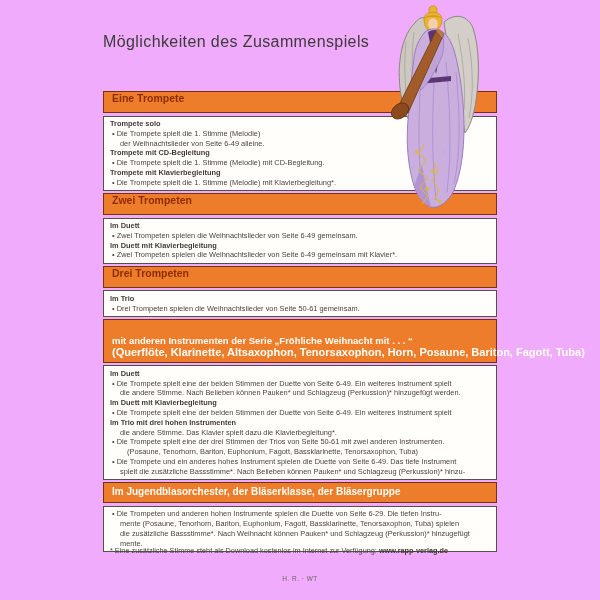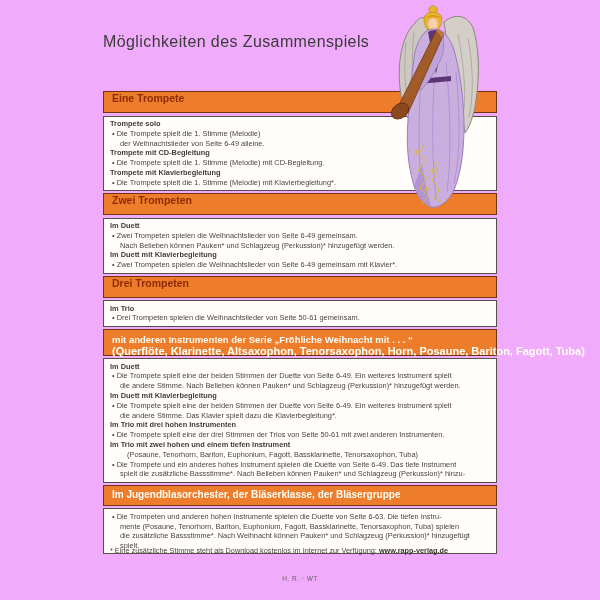--- a/index.html
+++ b/index.html
@@ -9,21 +9,21 @@
 
   .page-title{position:absolute;left:103px;top:33px;font-size:16px;letter-spacing:.4px;
       color:#3c3b39;white-space:nowrap;font-weight:400;}
 
   .sheet{position:absolute;left:103px;top:91px;width:394px;}
 
   .bar{box-sizing:border-box;border:1px solid #703415;background:#ee7d2b;
       padding-left:8px;margin-bottom:2.5px;}
   .bar-single{height:22px;line-height:13.5px;font-size:10.5px;font-weight:700;color:#8d2c03;}
   .bar-tall{height:21px;line-height:17px;font-size:10px;font-weight:700;color:#fffdf6;}
-  .bar-double{height:27px;padding-top:4px;color:#fffdf6;}
+  .bar-double{height:44px;padding-top:15px;color:#fffdf6;}
   .bar-double .h1{font-size:9.5px;font-weight:700;line-height:12px;white-space:nowrap;}
   .bar-double .h2{font-size:11px;font-weight:700;line-height:11px;white-space:nowrap;}
 
   .box{box-sizing:border-box;border:1px solid #56504a;background:#fffefb;
       padding:2.5px 6px;margin-bottom:2px;}
   .ln{font-size:7.4px;line-height:9.8px;color:#4a433d;white-space:nowrap;overflow:hidden;}
   .ln-heading{font-weight:700;color:#433c36;}
   .ln-bullet{padding-left:2px;}
   .ln-cont{padding-left:10px;}
   .ln-plain{padding-left:17px;}
@@ -53,56 +53,54 @@
       <div class="ln ln-heading">Trompete mit CD-Begleitung</div>
       <div class="ln ln-bullet">• Die Trompete spielt die 1. Stimme (Melodie) mit CD-Begleitung.</div>
       <div class="ln ln-heading">Trompete mit Klavierbegleitung</div>
       <div class="ln ln-bullet">• Die Trompete spielt die 1. Stimme (Melodie) mit Klavierbegleitung*.</div>
     </div>
 
     <div class="bar bar-single">Zwei Trompeten</div>
     <div class="box">
       <div class="ln ln-heading">Im Duett</div>
       <div class="ln ln-bullet">• Zwei Trompeten spielen die Weihnachtslieder von Seite 6-49 gemeinsam.</div>
-      <div class="ln ln-cont">Nach Belieben können Pauken* und Schlagzeug (Perkussion)* hinzugefügt werden.</div>
       <div class="ln ln-heading">Im Duett mit Klavierbegleitung</div>
       <div class="ln ln-bullet">• Zwei Trompeten spielen die Weihnachtslieder von Seite 6-49 gemeinsam mit Klavier*.</div>
     </div>
 
     <div class="bar bar-single">Drei Trompeten</div>
     <div class="box">
       <div class="ln ln-heading">Im Trio</div>
       <div class="ln ln-bullet">• Drei Trompeten spielen die Weihnachtslieder von Seite 50-61 gemeinsam.</div>
     </div>
 
     <div class="bar bar-double">
       <div class="h1">mit anderen Instrumenten der Serie „Fröhliche Weihnacht mit . . . “</div>
       <div class="h2">(Querflöte, Klarinette, Altsaxophon, Tenorsaxophon, Horn, Posaune, Bariton, Fagott, Tuba)</div>
     </div>
     <div class="box">
       <div class="ln ln-heading">Im Duett</div>
       <div class="ln ln-bullet">• Die Trompete spielt eine der beiden Stimmen der Duette von Seite 6-49. Ein weiteres Instrument spielt</div>
       <div class="ln ln-cont">die andere Stimme. Nach Belieben können Pauken* und Schlagzeug (Perkussion)* hinzugefügt werden.</div>
       <div class="ln ln-heading">Im Duett mit Klavierbegleitung</div>
       <div class="ln ln-bullet">• Die Trompete spielt eine der beiden Stimmen der Duette von Seite 6-49. Ein weiteres Instrument spielt</div>
+      <div class="ln ln-heading">Im Trio mit drei hohen Instrumenten</div>
       <div class="ln ln-cont">die andere Stimme. Das Klavier spielt dazu die Klavierbegleitung*.</div>
-      <div class="ln ln-heading">Im Trio mit drei hohen Instrumenten</div>
       <div class="ln ln-bullet">• Die Trompete spielt eine der drei Stimmen der Trios von Seite 50-61 mit zwei anderen Instrumenten.</div>
-      <div class="ln ln-heading">Im Trio mit zwei hohen und einem tiefen Instrument</div>
       <div class="ln ln-plain">(Posaune, Tenorhorn, Bariton, Euphonium, Fagott, Bassklarinette, Tenorsaxophon, Tuba)</div>
       <div class="ln ln-bullet">• Die Trompete und ein anderes hohes Instrument spielen die Duette von Seite 6-49. Das tiefe Instrument</div>
       <div class="ln ln-cont">spielt die zusätzliche Bassstimme*. Nach Belieben können Pauken* und Schlagzeug (Perkussion)* hinzu-</div>
     </div>
 
     <div class="bar bar-tall">Im Jugendblasorchester, der Bläserklasse, der Bläsergruppe</div>
     <div class="box">
-      <div class="ln ln-bullet">• Die Trompeten und anderen hohen Instrumente spielen die Duette von Seite 6-63. Die tiefen Instru-</div>
+      <div class="ln ln-bullet">• Die Trompeten und anderen hohen Instrumente spielen die Duette von Seite 6-29. Die tiefen Instru-</div>
       <div class="ln ln-cont">mente (Posaune, Tenorhorn, Bariton, Euphonium, Fagott, Bassklarinette, Tenorsaxophon, Tuba) spielen</div>
       <div class="ln ln-cont">die zusätzliche Bassstimme*. Nach Weihnacht können Pauken* und Schlagzeug (Perkussion)* hinzugefügt</div>
-      <div class="ln ln-cont">spielt.</div>
+      <div class="ln ln-cont">mente.</div>
     </div>
   </div>
 
   <div class="footnote"><span>* Eine zusätzliche Stimme steht als Download kostenlos im Internet zur Verfügung: </span><b>www.rapp-verlag.de</b></div>
 
   <div class="print-mark">H. R. · WT</div>
 
   <div class="angel">
     <svg viewBox="0 0 112 208" xmlns="http://www.w3.org/2000/svg">
 

